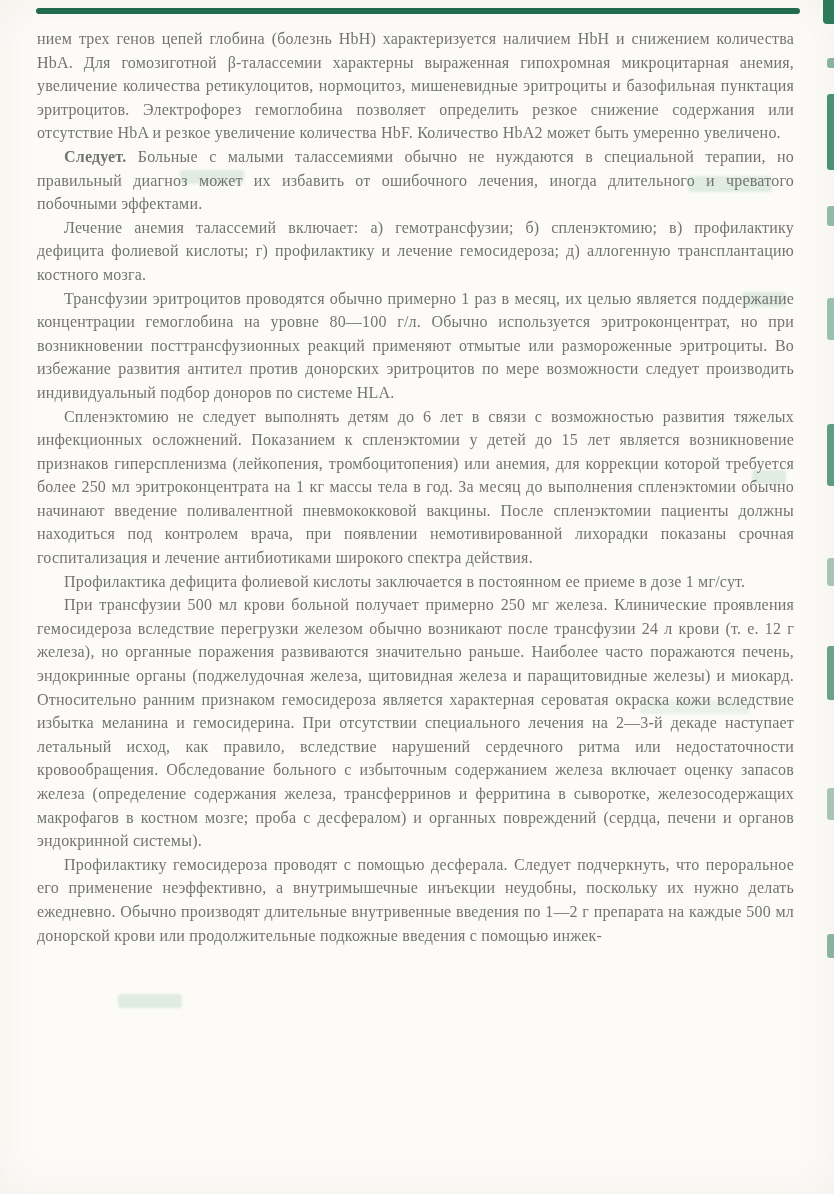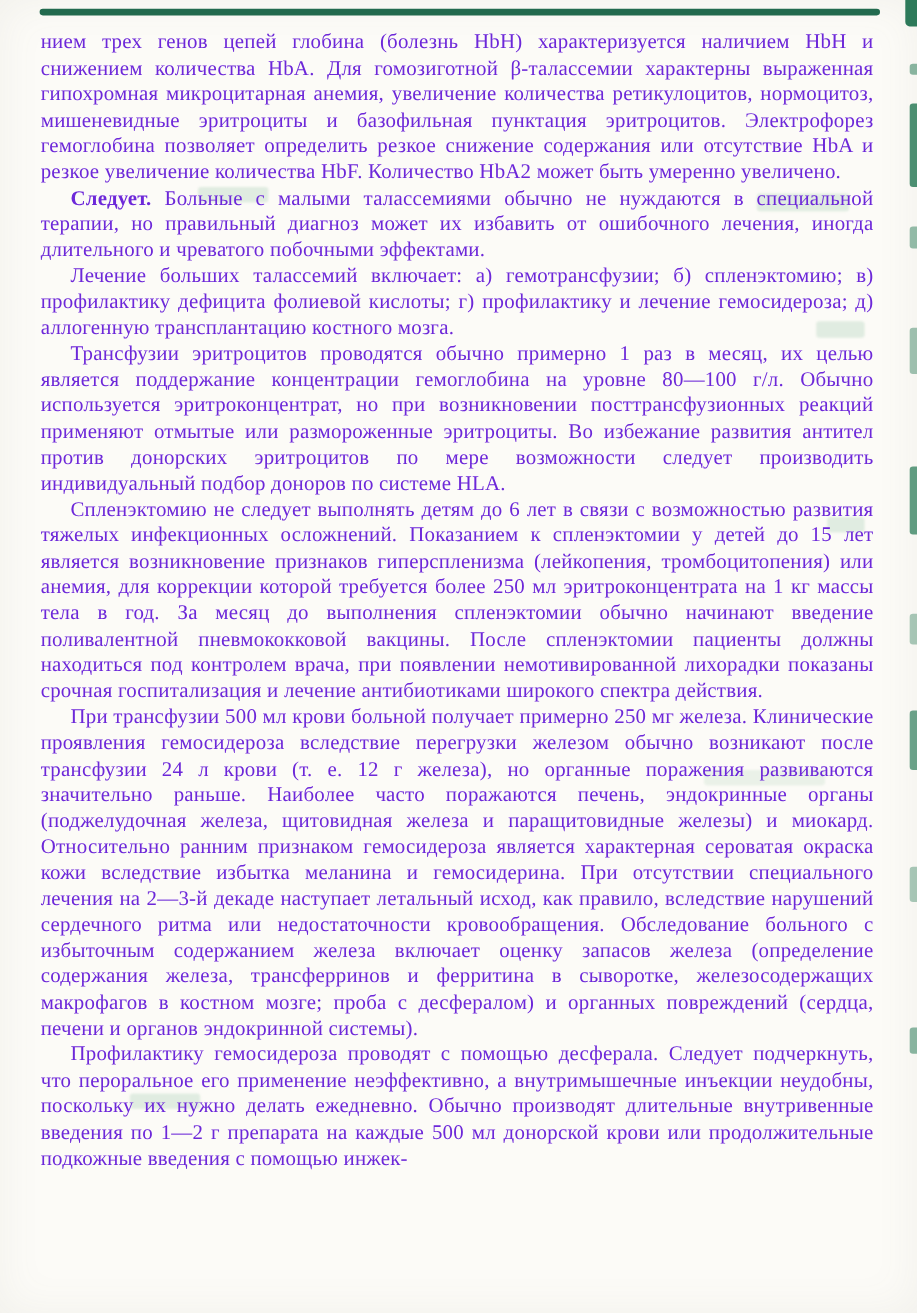--- a/index.html
+++ b/index.html
@@ -66,23 +66,23 @@
   .h4 { left: 752px; top: 470px; width: 34px; height: 14px; }
   .h5 { left: 118px; top: 994px; width: 64px; height: 14px; }
   .h6 { left: 640px; top: 700px; width: 110px; height: 14px; background: rgba(82,160,112,0.10); }
 
   .content {
     position: absolute;
     left: 37px;
     top: 27px;
     width: 757px;
     font-family: "Liberation Serif", "DejaVu Serif", serif;
-    font-size: 19px;
+    font-size: 16px;
     line-height: 23.6px;
-    color: #6d28d9;
+    color: #737373;
     text-align: justify;
     letter-spacing: 0.2px;
   }
   .content p {
     margin: 0;
     text-indent: 27px;
   }
   .content p.first {
     text-indent: 0;
   }
@@ -111,20 +111,21 @@
   <div class="hl h1"></div>
   <div class="hl h2"></div>
   <div class="hl h3"></div>
   <div class="hl h4"></div>
   <div class="hl h5"></div>
   <div class="hl h6"></div>
 
   <div class="content">
     <p class="first">нием трех генов цепей глобина (болезнь HbH) характеризуется наличием HbH и снижением количества HbA. Для гомозиготной β-талассемии характерны выраженная гипохромная микроцитарная анемия, увеличение количества ретикулоцитов, нормоцитоз, мишеневидные эритроциты и базофильная пунктация эритроцитов. Электрофорез гемоглобина позволяет определить резкое снижение содержания или отсутствие HbA и резкое увеличение количества HbF. Количество HbA2 может быть умеренно увеличено.</p>
     <p><b class="lead">Следует.</b><span> Больные с малыми талассемиями обычно не нуждаются в специальной терапии, но правильный диагноз может их избавить от ошибочного лечения, иногда длительного и чреватого побочными эффектами.</span></p>
-    <p>Лечение больших талассемий включает: а) гемотрансфузии; б) спленэктомию; в) профилактику дефицита фолиевой кислоты; г) профилактику и лечение гемосидероза; д) аллогенную трансплантацию костного мозга.</p>
+    <p>Лечение анемия талассемий включает: а) гемотрансфузии; б) спленэктомию; в) профилактику дефицита фолиевой кислоты; г) профилактику и лечение гемосидероза; д) аллогенную трансплантацию костного мозга.</p>
     <p>Трансфузии эритроцитов проводятся обычно примерно 1 раз в месяц, их целью является поддержание концентрации гемоглобина на уровне 80—100 г/л. Обычно используется эритроконцентрат, но при возникновении посттрансфузионных реакций применяют отмытые или размороженные эритроциты. Во избежание развития антител против донорских эритроцитов по мере возможности следует производить индивидуальный подбор доноров по системе HLA.</p>
     <p>Спленэктомию не следует выполнять детям до 6 лет в связи с возможностью развития тяжелых инфекционных осложнений. Показанием к спленэктомии у детей до 15 лет является возникновение признаков гиперспленизма (лейкопения, тромбоцитопения) или анемия, для коррекции которой требуется более 250 мл эритроконцентрата на 1 кг массы тела в год. За месяц до выполнения спленэктомии обычно начинают введение поливалентной пневмококковой вакцины. После спленэктомии пациенты должны находиться под контролем врача, при появлении немотивированной лихорадки показаны срочная госпитализация и лечение антибиотиками широкого спектра действия.</p>
+    <p>Профилактика дефицита фолиевой кислоты заключается в постоянном ее приеме в дозе 1 мг/сут.</p>
     <p>При трансфузии 500 мл крови больной получает примерно 250 мг железа. Клинические проявления гемосидероза вследствие перегрузки железом обычно возникают после трансфузии 24 л крови (т. е. 12 г железа), но органные поражения развиваются значительно раньше. Наиболее часто поражаются печень, эндокринные органы (поджелудочная железа, щитовидная железа и паращитовидные железы) и миокард. Относительно ранним признаком гемосидероза является характерная сероватая окраска кожи вследствие избытка меланина и гемосидерина. При отсутствии специального лечения на 2—3-й декаде наступает летальный исход, как правило, вследствие нарушений сердечного ритма или недостаточности кровообращения. Обследование больного с избыточным содержанием железа включает оценку запасов железа (определение содержания железа, трансферринов и ферритина в сыворотке, железосодержащих макрофагов в костном мозге; проба с десфералом) и органных повреждений (сердца, печени и органов эндокринной системы).</p>
     <p>Профилактику гемосидероза проводят с помощью десферала. Следует подчеркнуть, что пероральное его применение неэффективно, а внутримышечные инъекции неудобны, поскольку их нужно делать ежедневно. Обычно производят длительные внутривенные введения по 1—2 г препарата на каждые 500 мл донорской крови или продолжительные подкожные введения с помощью инжек-</p>
   </div>
 
 </div>
 
 </body></html>

